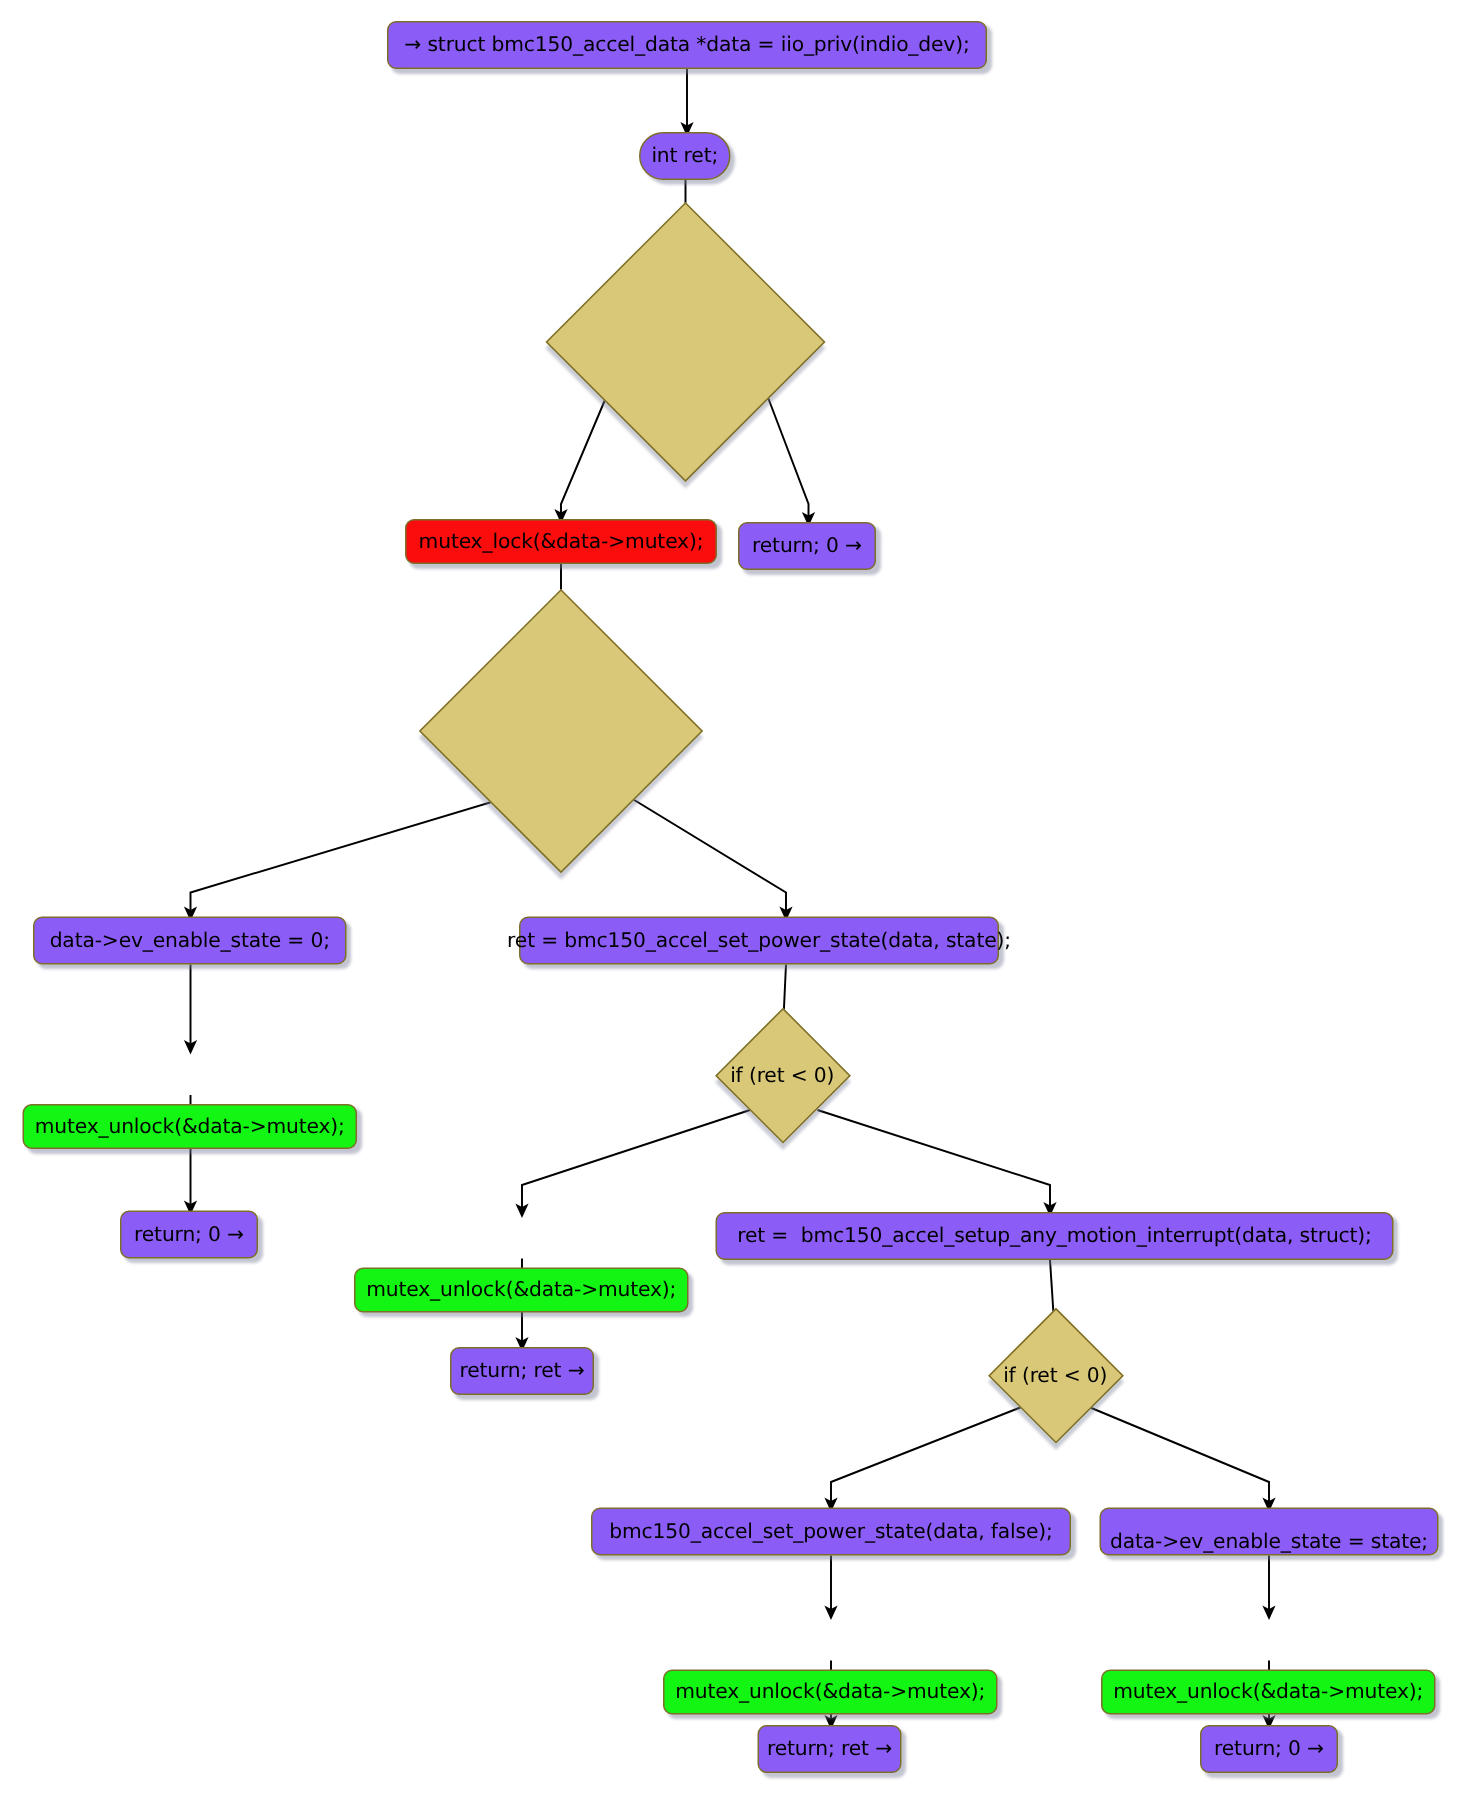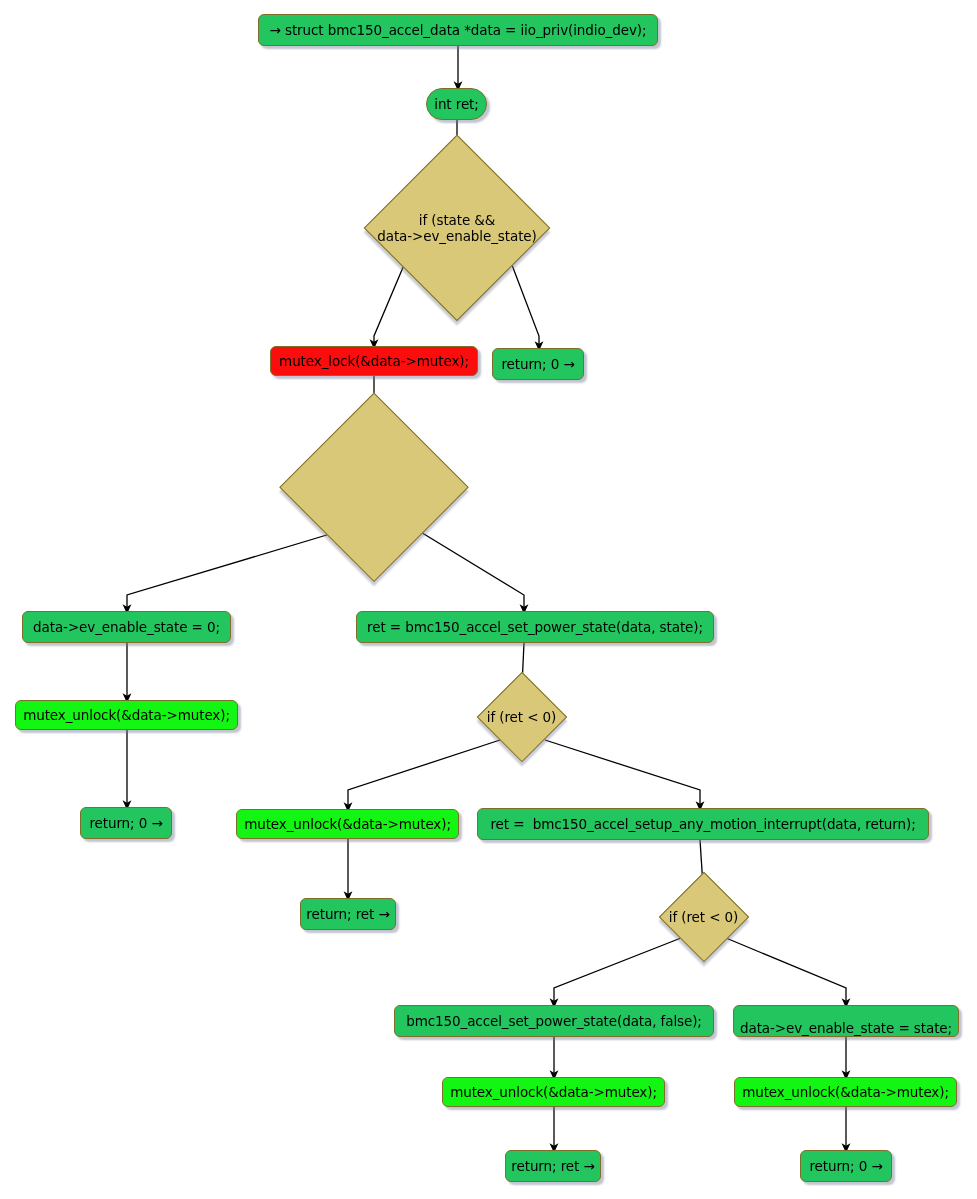--- a/index.html
+++ b/index.html
@@ -21,23 +21,23 @@
     line-height:15px;
     white-space:pre;
     letter-spacing:-0.1px;
   }
   
   .node.box{
     border:1.2px solid #7d6f2a;
     border-radius:6px;
     box-shadow:3px 3px 2px rgba(120,125,150,0.45);
   }
-  .node.box.fill-tan{background:#22c55e;}
+  .node.box.fill-tan{background:#8b5cf6;}
   .node.box.fill-red{background:#fc0d0d;}
-  .node.box.fill-green{background:#13f613;}
+  .node.box.fill-green{background:#13f613;margin-top:36px;}
 
   
   .node.diamond{
     background:transparent;border:none;box-shadow:none;
   }
   .node.diamond .dia-shape{
     position:absolute;left:50%;top:50%;
     transform:translate(-50%,-50%) rotate(45deg);
     background:#d8c878;
     border:1.2px solid #7d6f2a;
@@ -79,32 +79,31 @@
         <polyline points="726,938 846,988 846,1003" fill="none" stroke="#000000" stroke-width="1.3" marker-end="url(#arrowhead)"></polyline>
         <polyline points="554,1037 554,1075" fill="none" stroke="#000000" stroke-width="1.3" marker-end="url(#arrowhead)"></polyline>
         <polyline points="846,1037 846,1075" fill="none" stroke="#000000" stroke-width="1.3" marker-end="url(#arrowhead)"></polyline>
         <polyline points="554,1107 554,1148" fill="none" stroke="#000000" stroke-width="1.3" marker-end="url(#arrowhead)"></polyline>
         <polyline points="846,1107 846,1148" fill="none" stroke="#000000" stroke-width="1.3" marker-end="url(#arrowhead)"></polyline>
       </g>
   </svg>
   <div id="node-layer">
       <div class="node box fill-tan" style="left: 258px; top: 14px; width: 400px; height: 32px;"><span>→ struct bmc150_accel_data *data = iio_priv(indio_dev);</span></div>
       <div class="node box fill-tan" style="left: 426px; top: 88px; width: 61px; height: 32px; border-radius: 16px;"><span>int ret;</span></div>
-      <div class="node diamond" style="left: 331px; top: 170px; width: 252px; height: 116px;"><div class="dia-shape" style="width: 130.108px; height: 130.108px;"></div><span class="dia-text">if (state &amp;&amp;
-data-&gt;ev_enable_state)</span></div>
+      <div class="node diamond" style="left: 331px; top: 170px; width: 252px; height: 116px;"><div class="dia-shape" style="width: 130.108px; height: 130.108px;"></div></div>
       <div class="node box fill-red" style="left: 270px; top: 346px; width: 208px; height: 30px;"><span>mutex_lock(&amp;data-&gt;mutex);</span></div>
       <div class="node box fill-tan" style="left: 492px; top: 348px; width: 92px; height: 32px;"><span>return; 0 →</span></div>
       <div class="node diamond" style="left: 246px; top: 429px; width: 256px; height: 116px;"><div class="dia-shape" style="width: 131.522px; height: 131.522px;"></div></div>
       <div class="node box fill-tan" style="left: 22px; top: 611px; width: 209px; height: 32px;"><span>data-&gt;ev_enable_state = 0;</span></div>
-      <div class="node box fill-tan" style="left: 356px; top: 611px; width: 358px; height: 32px; text-align: center;"><span>ret = bmc150_accel_set_power_state(data, state);</span></div>
+      <div class="node box fill-tan" style="left: 346px; top: 611px; width: 320px; height: 32px; text-align: center;"><span>ret = bmc150_accel_set_power_state(data, state);</span></div>
       <div class="node box fill-green" style="left: 15px; top: 700px; width: 223px; height: 30px;"><span>mutex_unlock(&amp;data-&gt;mutex);</span></div>
       <div class="node diamond" style="left: 463px; top: 688px; width: 117px; height: 58px;"><div class="dia-shape" style="width: 61.8718px; height: 61.8718px;"></div><span class="dia-text">if (ret &lt; 0)</span></div>
       <div class="node box fill-tan" style="left: 80px; top: 807px; width: 92px; height: 32px;"><span>return; 0 →</span></div>
       <div class="node box fill-green" style="left: 236px; top: 809px; width: 223px; height: 30px;"><span>mutex_unlock(&amp;data-&gt;mutex);</span></div>
-      <div class="node box fill-tan" style="left: 477px; top: 808px; width: 452px; height: 32px;"><span>ret =  bmc150_accel_setup_any_motion_interrupt(data, return);</span></div>
+      <div class="node box fill-tan" style="left: 477px; top: 808px; width: 452px; height: 32px;"><span>ret =  bmc150_accel_setup_any_motion_interrupt(data, struct);</span></div>
       <div class="node box fill-tan" style="left: 300px; top: 898px; width: 96px; height: 32px;"><span>return; ret →</span></div>
       <div class="node diamond" style="left: 645px; top: 888px; width: 117px; height: 58px;"><div class="dia-shape" style="width: 61.8718px; height: 61.8718px;"></div><span class="dia-text">if (ret &lt; 0)</span></div>
       <div class="node box fill-tan" style="left: 394px; top: 1005px; width: 320px; height: 32px;"><span>bmc150_accel_set_power_state(data, false);</span></div>
       <div class="node box fill-tan" style="left: 733px; top: 1005px; width: 226px; height: 32px; align-items: flex-end;"><span>data-&gt;ev_enable_state = state;</span></div>
       <div class="node box fill-green" style="left: 442px; top: 1077px; width: 223px; height: 30px;"><span>mutex_unlock(&amp;data-&gt;mutex);</span></div>
       <div class="node box fill-green" style="left: 734px; top: 1077px; width: 223px; height: 30px;"><span>mutex_unlock(&amp;data-&gt;mutex);</span></div>
       <div class="node box fill-tan" style="left: 505px; top: 1150px; width: 96px; height: 32px;"><span>return; ret →</span></div>
       <div class="node box fill-tan" style="left: 800px; top: 1150px; width: 92px; height: 32px;"><span>return; 0 →</span></div>
     </div>
 </div>

